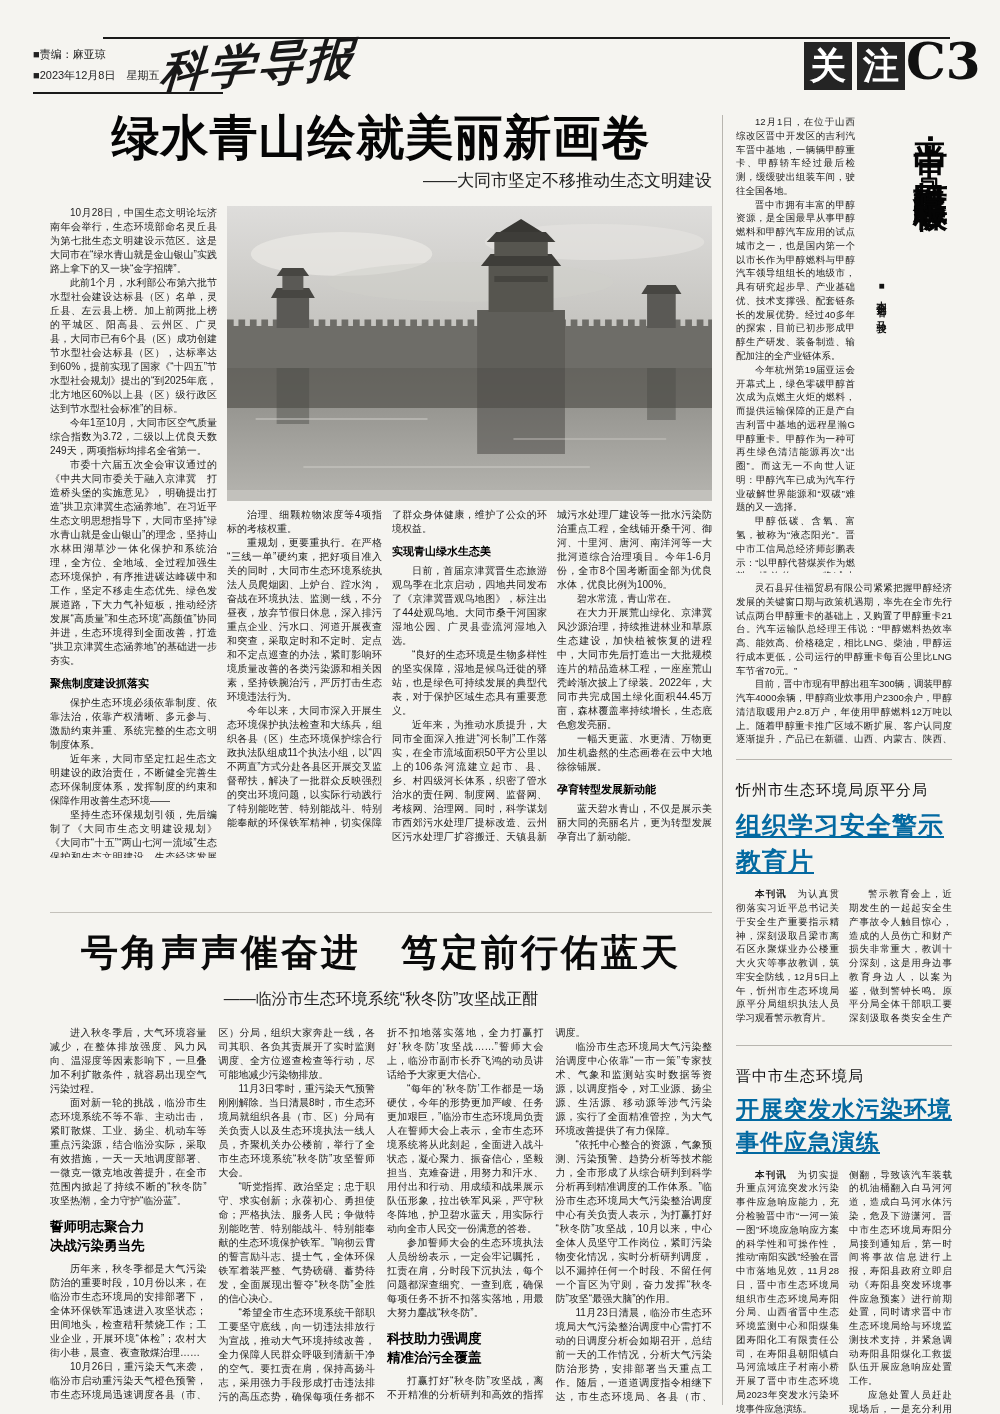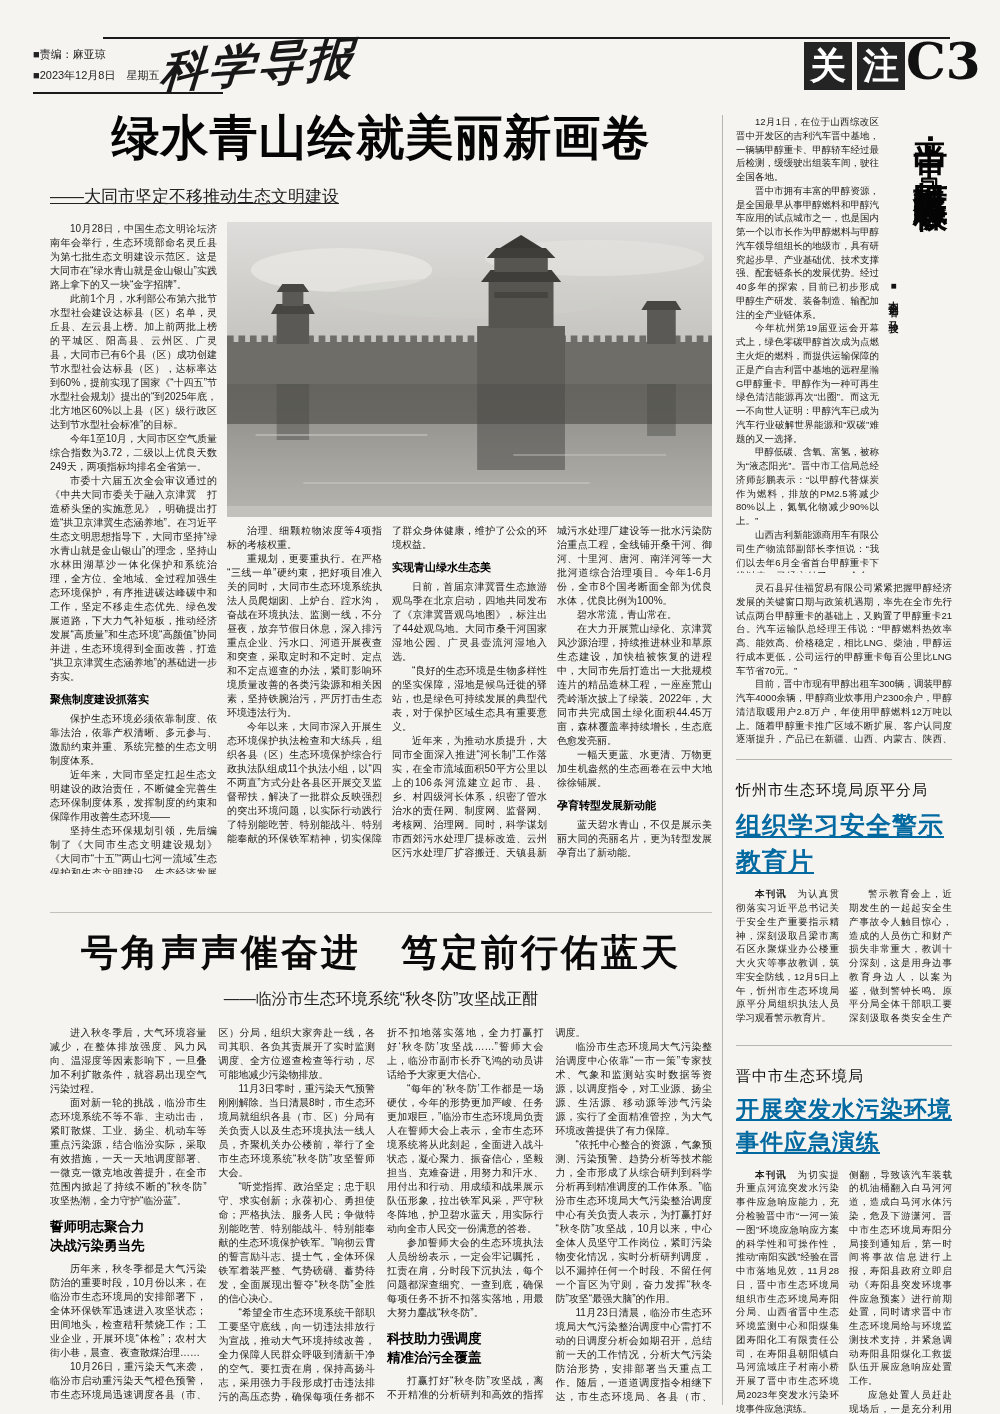--- a/index.html
+++ b/index.html
@@ -19,36 +19,36 @@
   .badge .b{width:48px;height:48px;background:#242424;color:#fff;font-size:36px;font-weight:bold;
         display:flex;align-items:center;justify-content:center;}
   .pageno{left:906px;top:32px;font-family:"DejaVu Serif",serif;font-weight:bold;font-size:50px;color:#111;}
   
   .art p{margin:0;text-indent:2em;text-align:justify;}
   .art .subhead{font-weight:bold;font-size:11px;margin:8px 0 5px;text-indent:0;color:#000;}
   .art .subhead.two{font-size:13.5px;line-height:1.4;margin:10px 0 6px;}
   
   .main{left:50px;top:112px;width:662px;}
   .main-headline{font-size:48px;font-weight:700;text-align:center;letter-spacing:1px;line-height:1.1;color:#050505;}
-  .main-subtitle{font-size:17px;text-align:left;margin-top:20px;color:#222;text-decoration:underline;}
+  .main-subtitle{font-size:17px;text-align:right;margin-top:4px;color:#222;}
   .main-body{display:flex;gap:10px;margin-top:14px;font-size:10px;line-height:1.4;}
   .main-col1{width:167px;height:652px;overflow:hidden;}
   .main-rightpart{flex:1;min-width:0;}
   .photo{width:100%;height:295px;display:block;background:#cfcec9;}
   .three-col{margin-top:7px;height:344px;overflow:hidden;column-count:3;column-gap:10px;}
   
   .sep-h{left:50px;top:912px;width:662px;height:1px;background:#c4c1bb;}
   .linfen{left:50px;top:928px;width:662px;}
   .linfen-headline{font-family:Liberation Mono, monospace;font-size:37px;font-weight:900;text-align:center;letter-spacing:3px;color:#0a0a0a;}
   .linfen-subtitle{font-size:16px;text-align:center;margin-top:11px;color:#1e1e1e;}
   .linfen-body{margin-top:16px;column-count:4;column-gap:12px;height:380px;overflow:hidden;font-size:10px;line-height:1.4;}
   
   .vrule{left:722px;top:115px;width:1px;height:1290px;background:#b8b5af;}
   .rightcol{left:736px;top:115px;width:216px;font-size:9.5px;line-height:1.45;}
-  .m-top{display:flex;gap:6px;height:458px;overflow:hidden;}
+  .m-top{display:flex;gap:18px;height:458px;overflow:hidden;}
   .m-text{flex:1;min-width:0;}
   .m-byline{width:15px;writing-mode:vertical-rl;font-size:10px;font-weight:bold;margin-top:165px;letter-spacing:2px;color:#111;}
   .m-headline{width:46px;writing-mode:vertical-rl;font-size:34px;font-weight:900;line-height:1.25;letter-spacing:2px;color:#050505;}
   .m-wide{margin-top:8px;height:166px;overflow:hidden;}
   .sec{border-top:1px solid #b8b5af;margin-top:12px;padding-top:19px;}
   .kicker{font-size:15px;color:#111;letter-spacing:1px;}
   .sec-headline{font-size:25px;font-weight:900;letter-spacing:1px;margin:6px 0 8px;color:#0369a1;text-decoration:underline;}
   .sec-headline.small{font-size:23px;}
   .two-col{column-count:2;column-gap:10px;overflow:hidden;}
   .xz-body{height:146px;}

